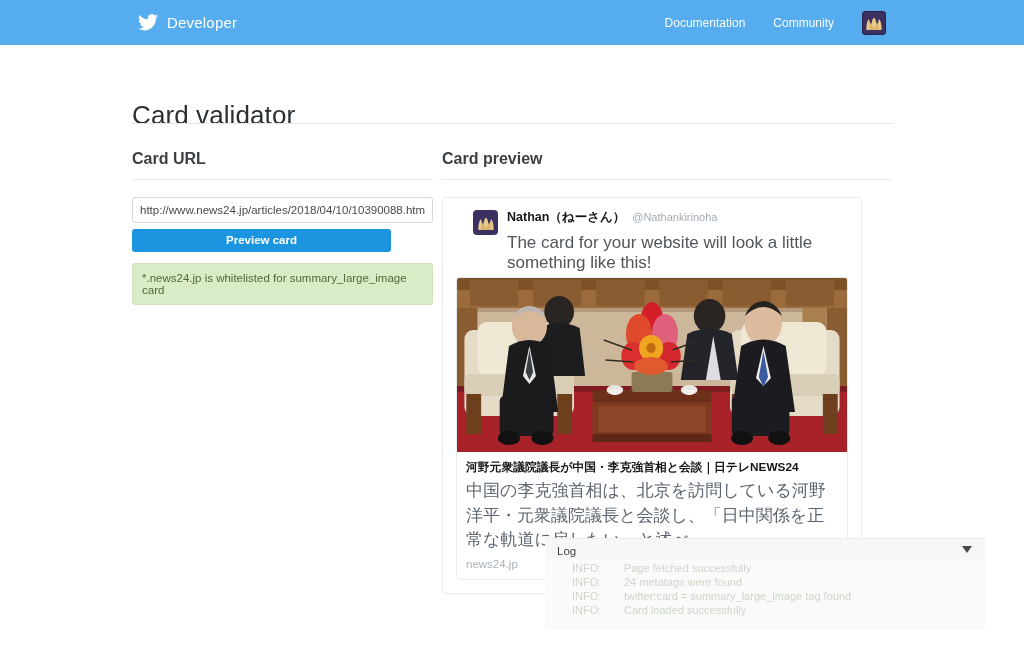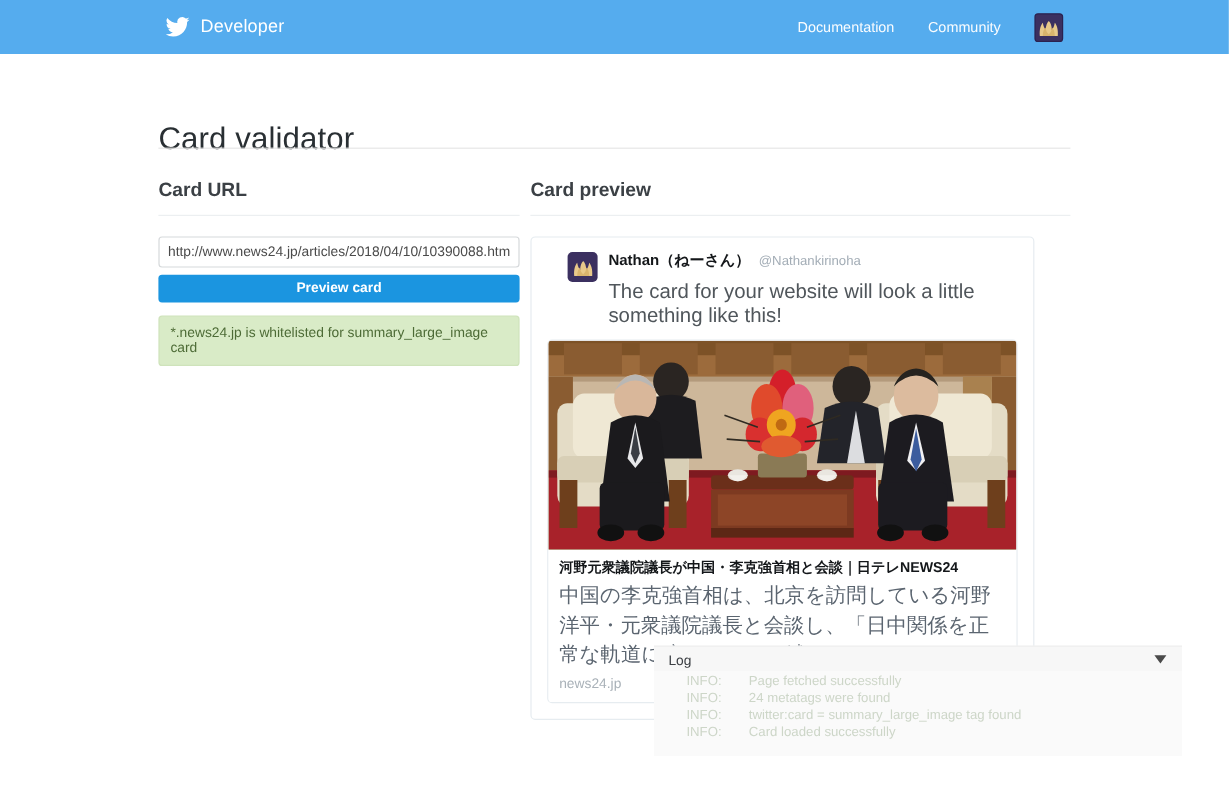--- a/index.html
+++ b/index.html
@@ -84,21 +84,21 @@
   #url-input {
     display: block; width: 301px; height: 26px;
     margin-top: 17px;
     border: 1px solid #d6d9db; border-radius: 3px;
     padding: 0 7px;
     font-family: "Liberation Sans", sans-serif;
     font-size: 11.5px; color: #4a4a4a;
     background: #fff; outline: none;
   }
   #preview-btn {
-    display: block; width: 301px; height: 23px;
+    display: block; width: 259px; height: 23px;
     margin-top: 6px;
     background: #1b95e0; border: none; border-radius: 3px;
     color: #ffffff; font-size: 11.5px; font-weight: bold;
     font-family: "Liberation Sans", sans-serif;
     cursor: pointer; line-height: 23px; padding: 0;
   }
   #whitelist-msg {
     width: 301px; margin-top: 11px;
     background: #d9ebc7; border: 1px solid #cfe3bb; border-radius: 3px;
     color: #4d6b36; font-size: 11.5px;
@@ -124,21 +124,21 @@
   #tweet-head-text { flex: 1; min-width: 0; }
   #tweet-name-line { display: flex; align-items: baseline; gap: 7px; }
   #tweet-name { font-size: 12.5px; font-weight: bold; color: #14171a; }
   #tweet-handle { font-size: 11px; color: #a3adb6; }
   #tweet-body {
     font-size: 17px; color: #50565b; margin-top: 7px;
   }
 
   
   #summary-card {
-    margin-top: 10px; border: 1px solid #e6ecf0; border-radius: 4px;
+    margin-top: 4px; border: 1px solid #e6ecf0; border-radius: 4px;
     overflow: hidden;
   }
   #card-photo {
     width: 100%; height: 174px; position: relative; overflow: hidden;
     background: #8d6137;
   }
   #card-text { padding: 8px 9px 9px 9px; background: #fff; }
   #card-title {
     font-size: 11.8px; font-weight: bold; color: #14171a;
     line-height: 1.35;

